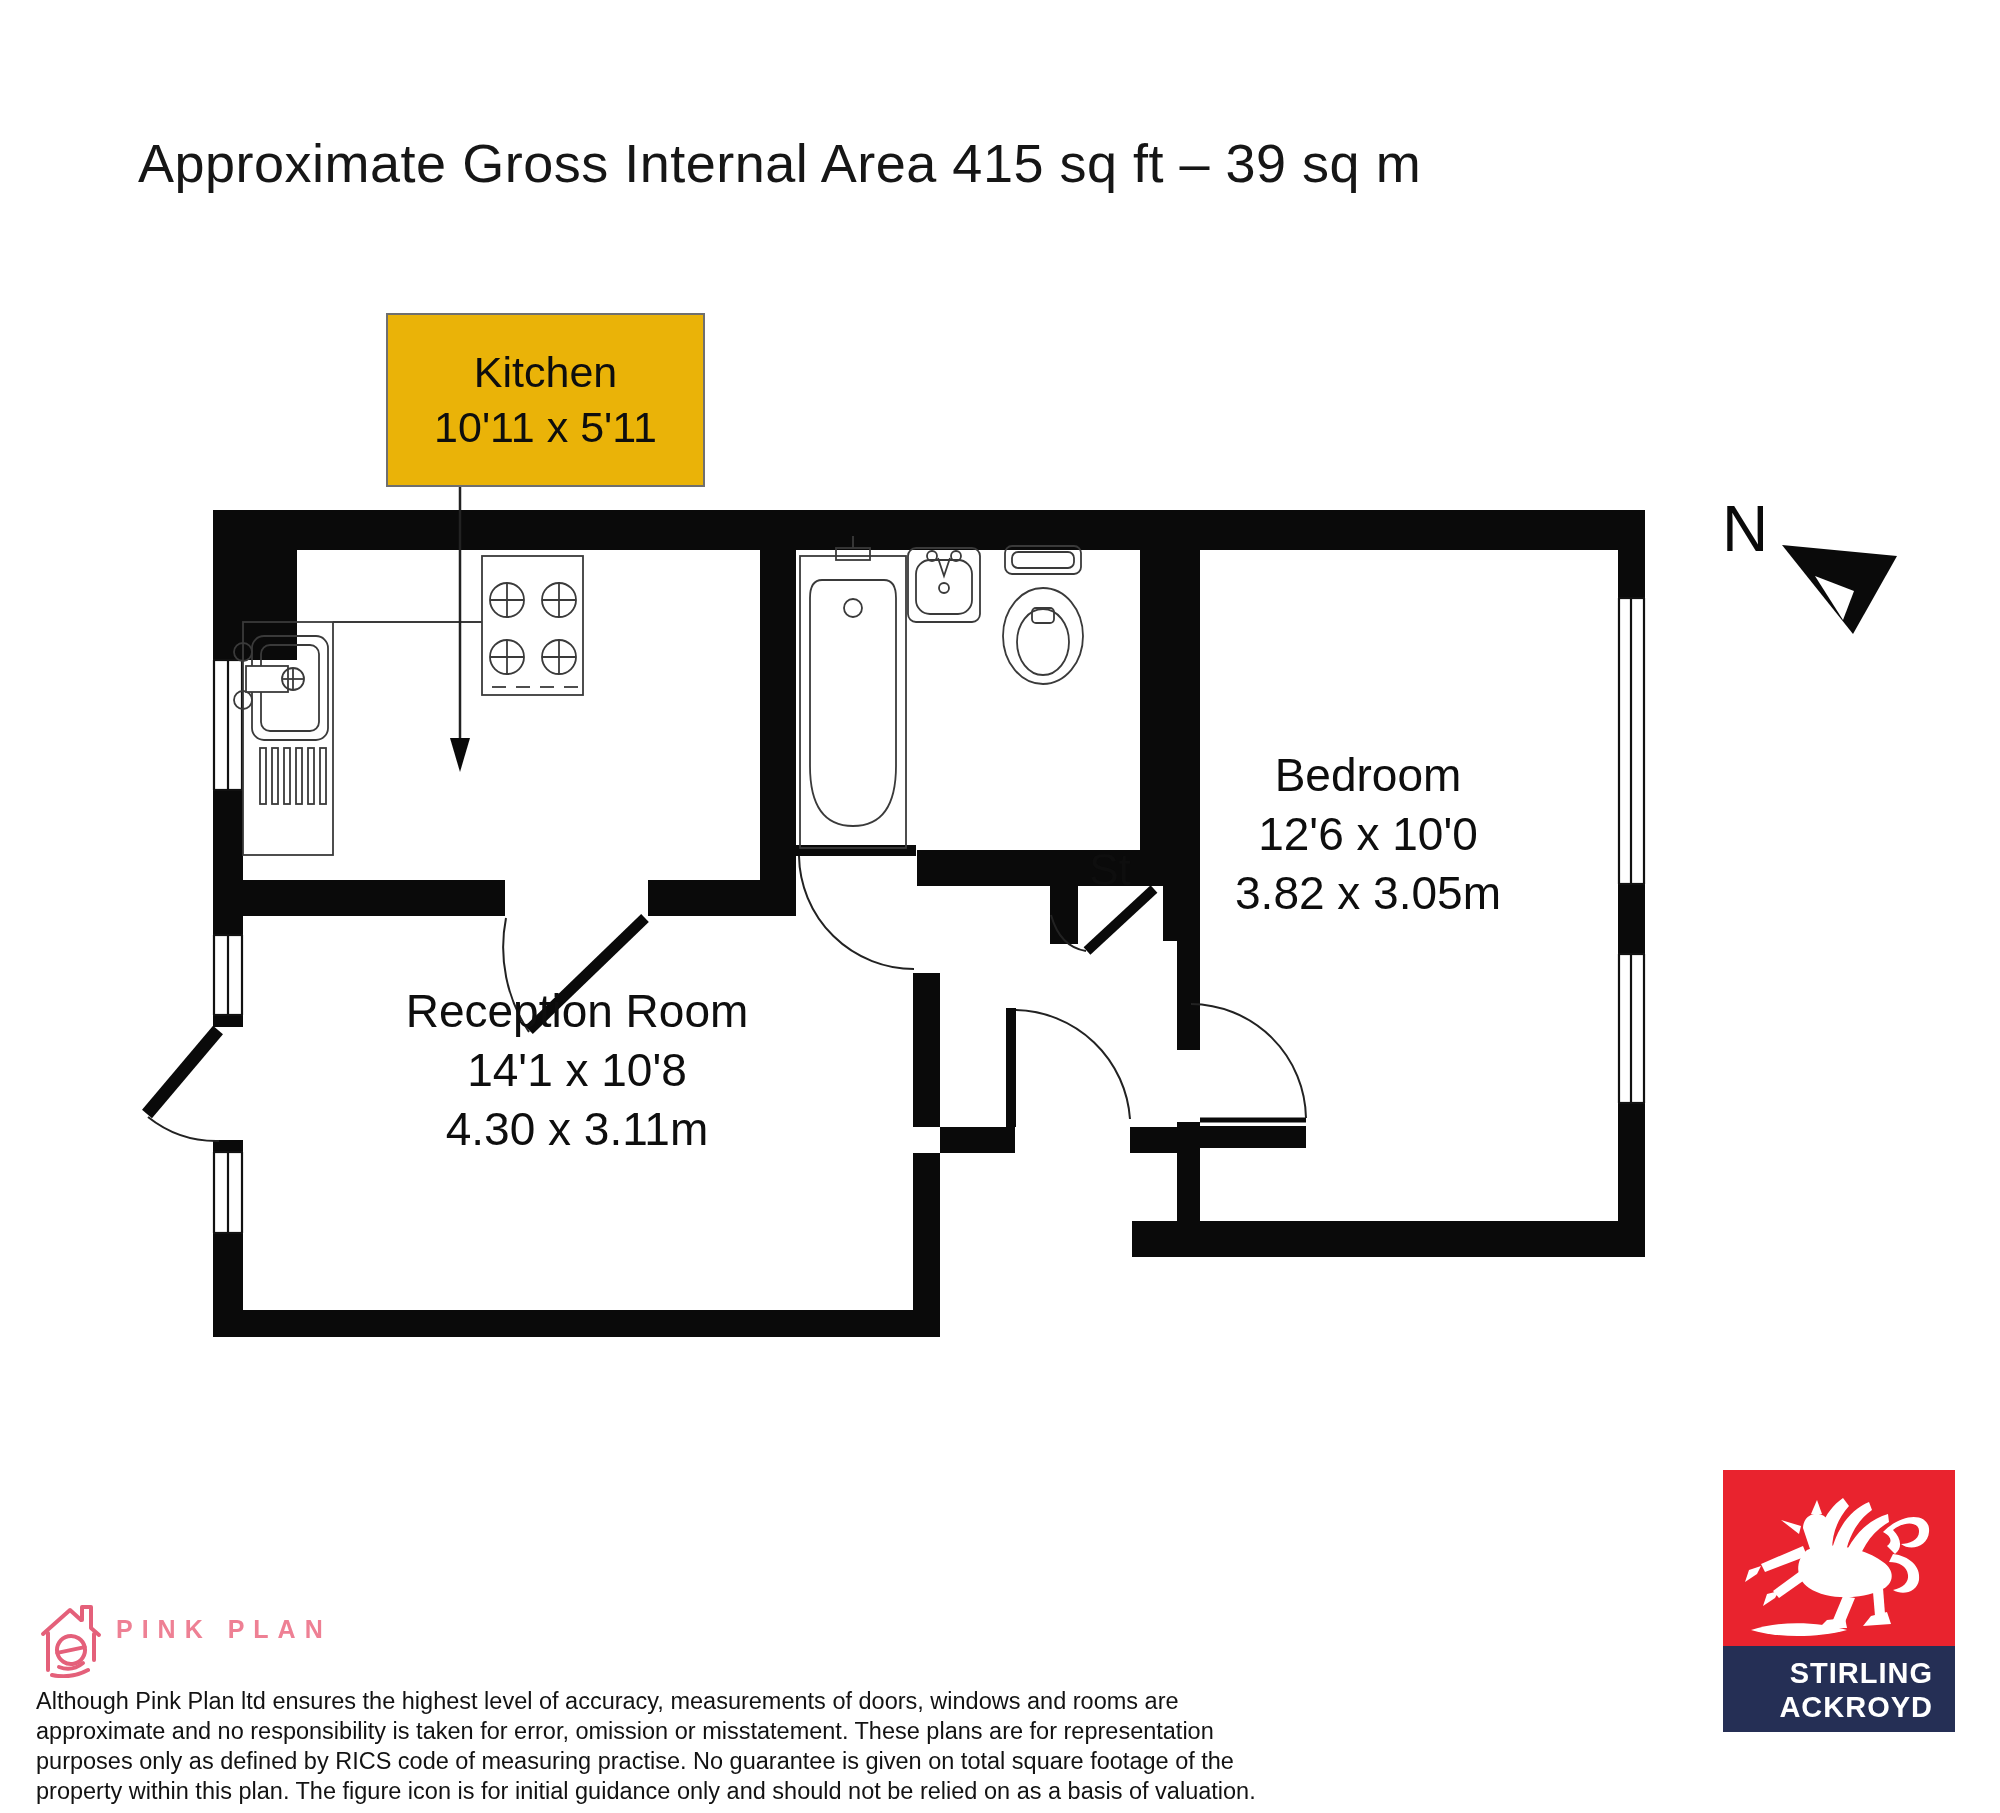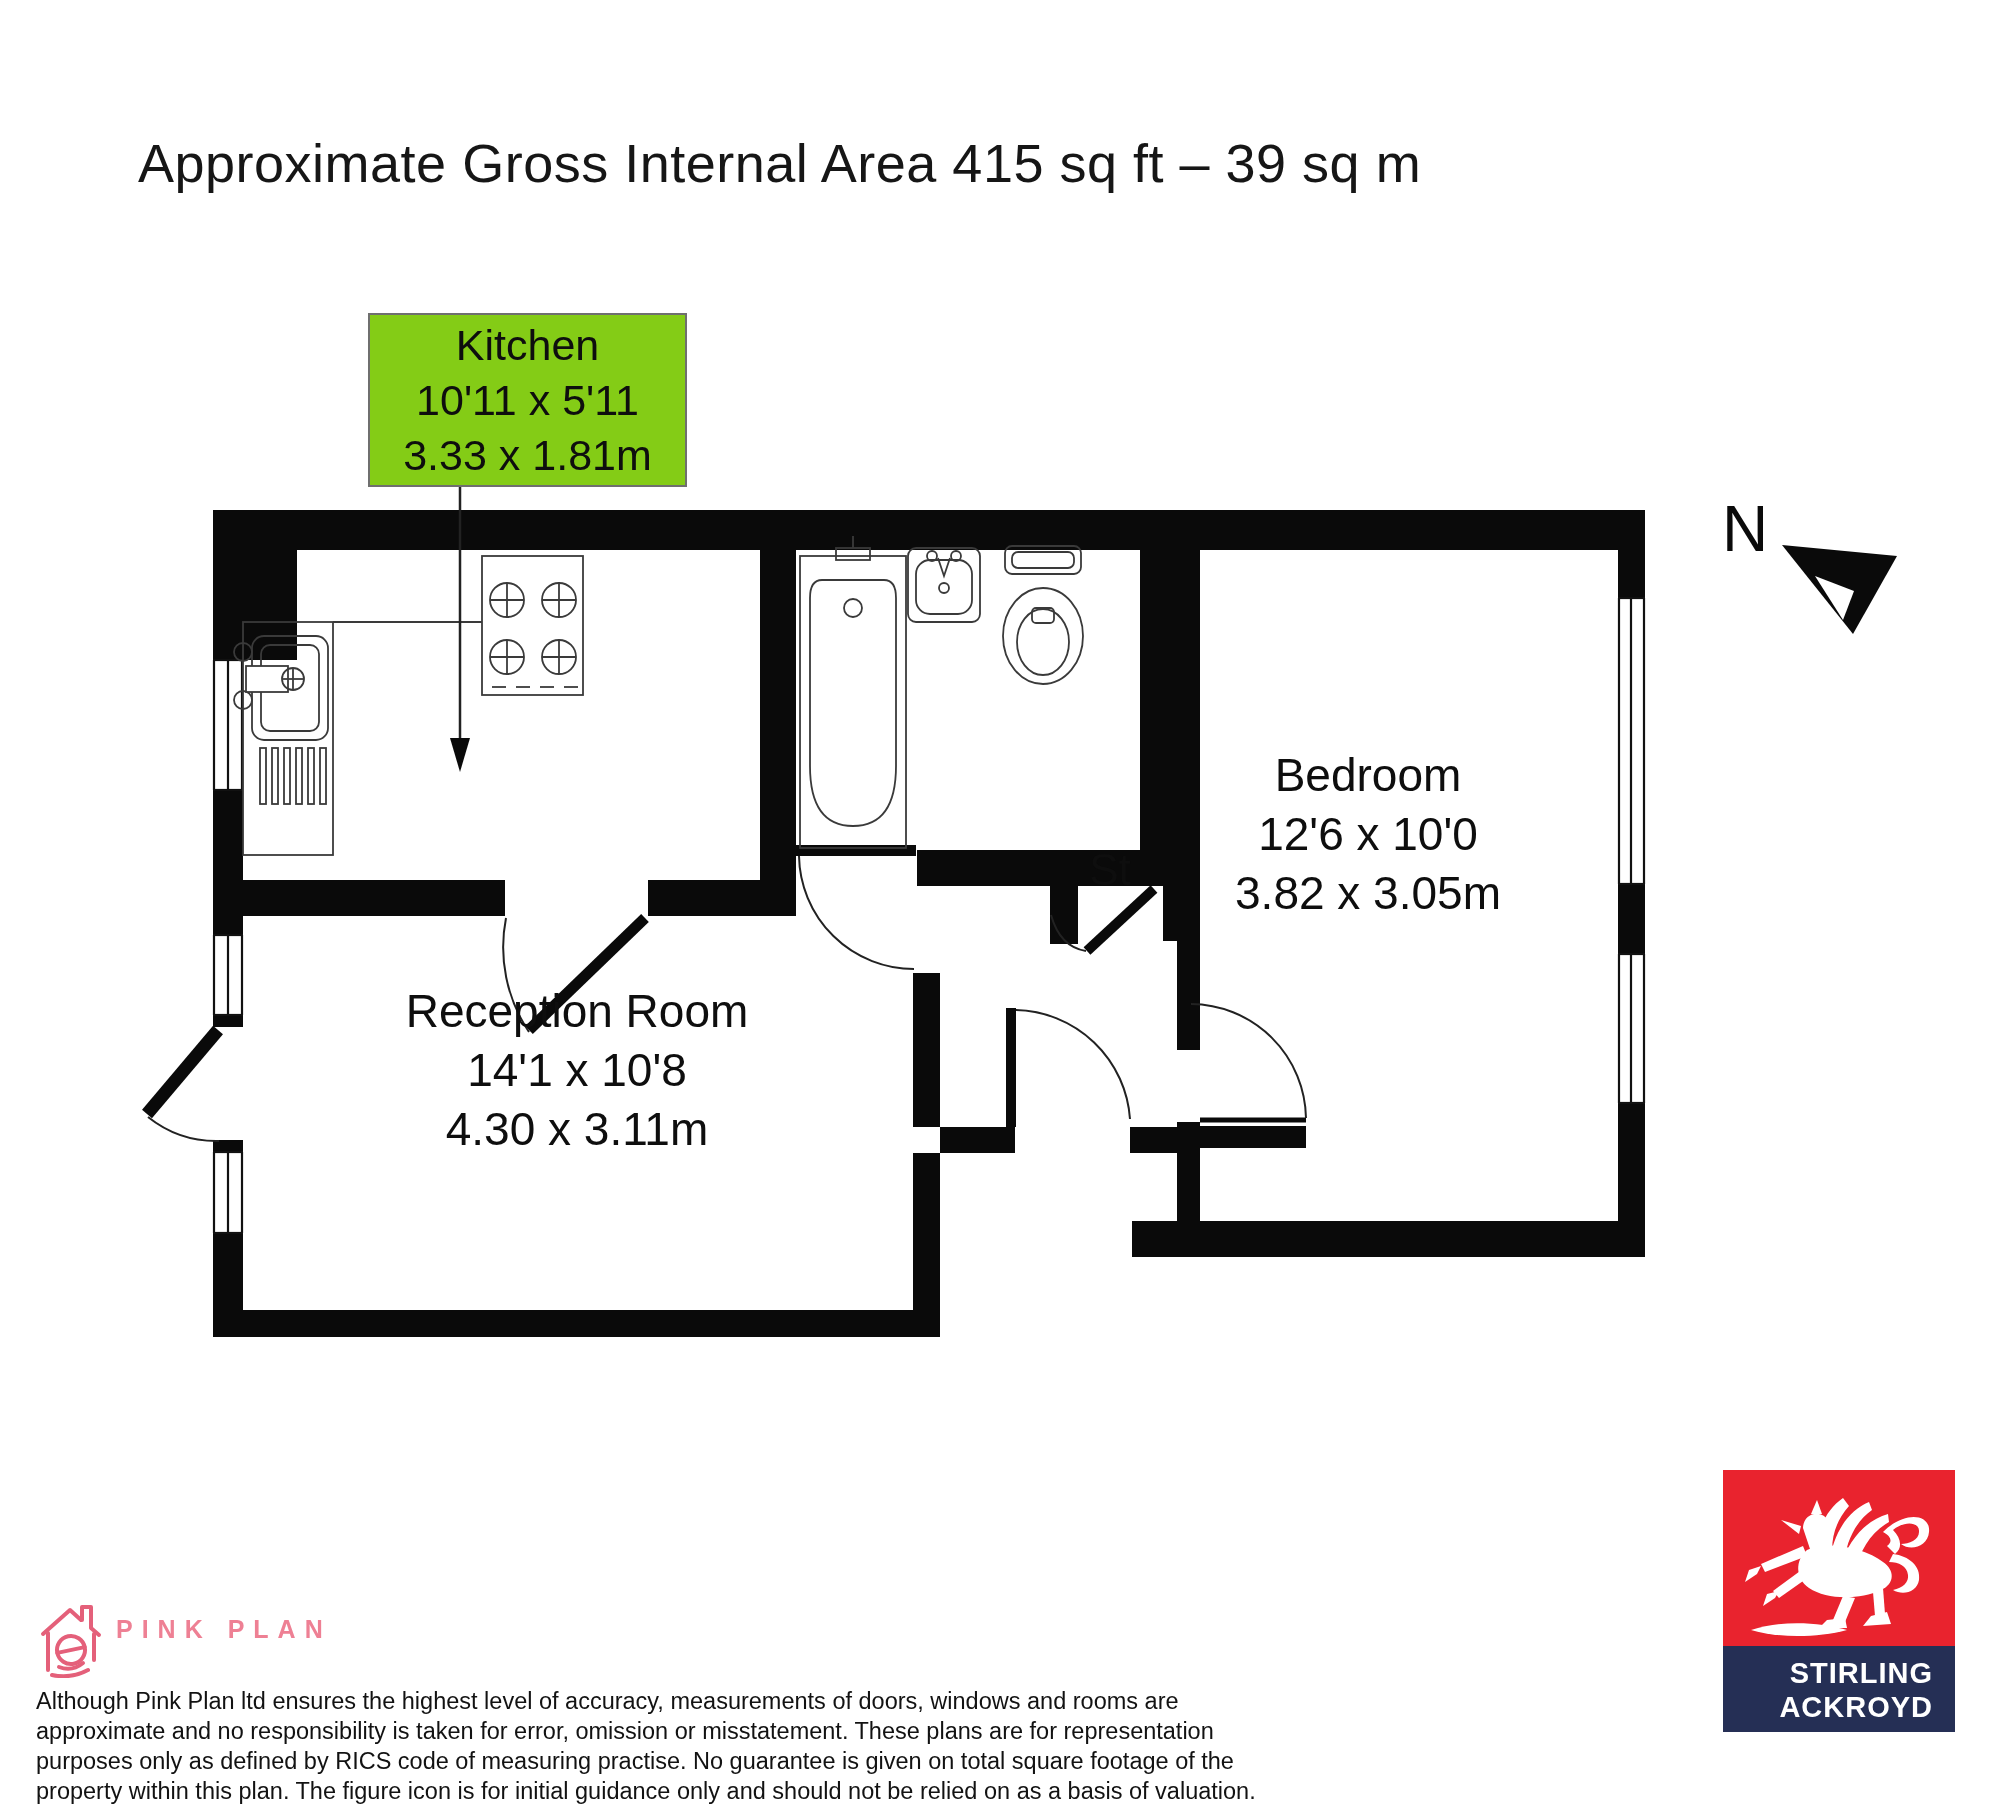--- a/index.html
+++ b/index.html
@@ -17,21 +17,21 @@
   .winrect{fill:#fff;}
   .winline{stroke:#111;stroke-width:2.2;}
   .page-title{
     left:138px;top:132px;font-size:54px;font-weight:400;letter-spacing:.5px;color:#161616;white-space:nowrap;
   }
   .room-label{
     transform:translateX(-50%);text-align:center;color:#0e0e0e;white-space:nowrap;
     font-size:46px;line-height:59px;
   }
   .kitchen-box{
-    left:368px;top:313px;width:315px;height:170px;background:#84cc16;border:2px solid #6f6f6f;
+    left:386px;top:313px;width:315px;height:170px;background:#eab308;border:2px solid #6f6f6f;
     display:flex;flex-direction:column;justify-content:center;text-align:center;
     font-size:43px;line-height:55px;color:#0e0e0e;white-space:nowrap;
   }
   .st-label{transform:translate(-50%,-50%);font-size:44px;color:#0e0e0e;text-align:right;}
   .north-label{transform:translateX(-50%);font-size:64px;font-weight:400;color:#0a0a0a;}
   .pp-wordmark{left:116px;top:1615px;font-size:25px;letter-spacing:9px;font-weight:600;color:var(--color-pink_text,#ee8094);white-space:nowrap;}
   .disclaimer{left:36px;top:1686px;font-size:23.5px;line-height:30px;color:#121212;}
   .disclaimer div{white-space:nowrap;}
   .sa-logo{left:1723px;top:1470px;width:184px;height:262px;}
   .sa-red{position:absolute;left:0;top:0;width:232px;height:176px;background:var(--color-red,#e9232e);}
@@ -232,21 +232,20 @@
       <polygon points="1782,545 1897,556 1853,634" fill="#0a0a0a"></polygon>
       <polygon points="1815,576 1854,591 1843,620" fill="#ffffff"></polygon>
     </g>
   </svg>
 
   <div class="abs page-title">Approximate Gross Internal Area 415 sq ft – 39 sq m</div>
 
   <div class="abs kitchen-box">
     <div>Kitchen</div>
     <div>10'11 x 5'11</div>
-    <div>3.33 x 1.81m</div>
   </div>
 
   <div class="abs room-label" style="left:577px;top:982px;">
     <div>Reception Room</div>
     <div>14'1 x 10'8</div>
     <div>4.30 x 3.11m</div>
   </div>
 
   <div class="abs room-label" style="left:1368px;top:746px;">
     <div>Bedroom</div>

